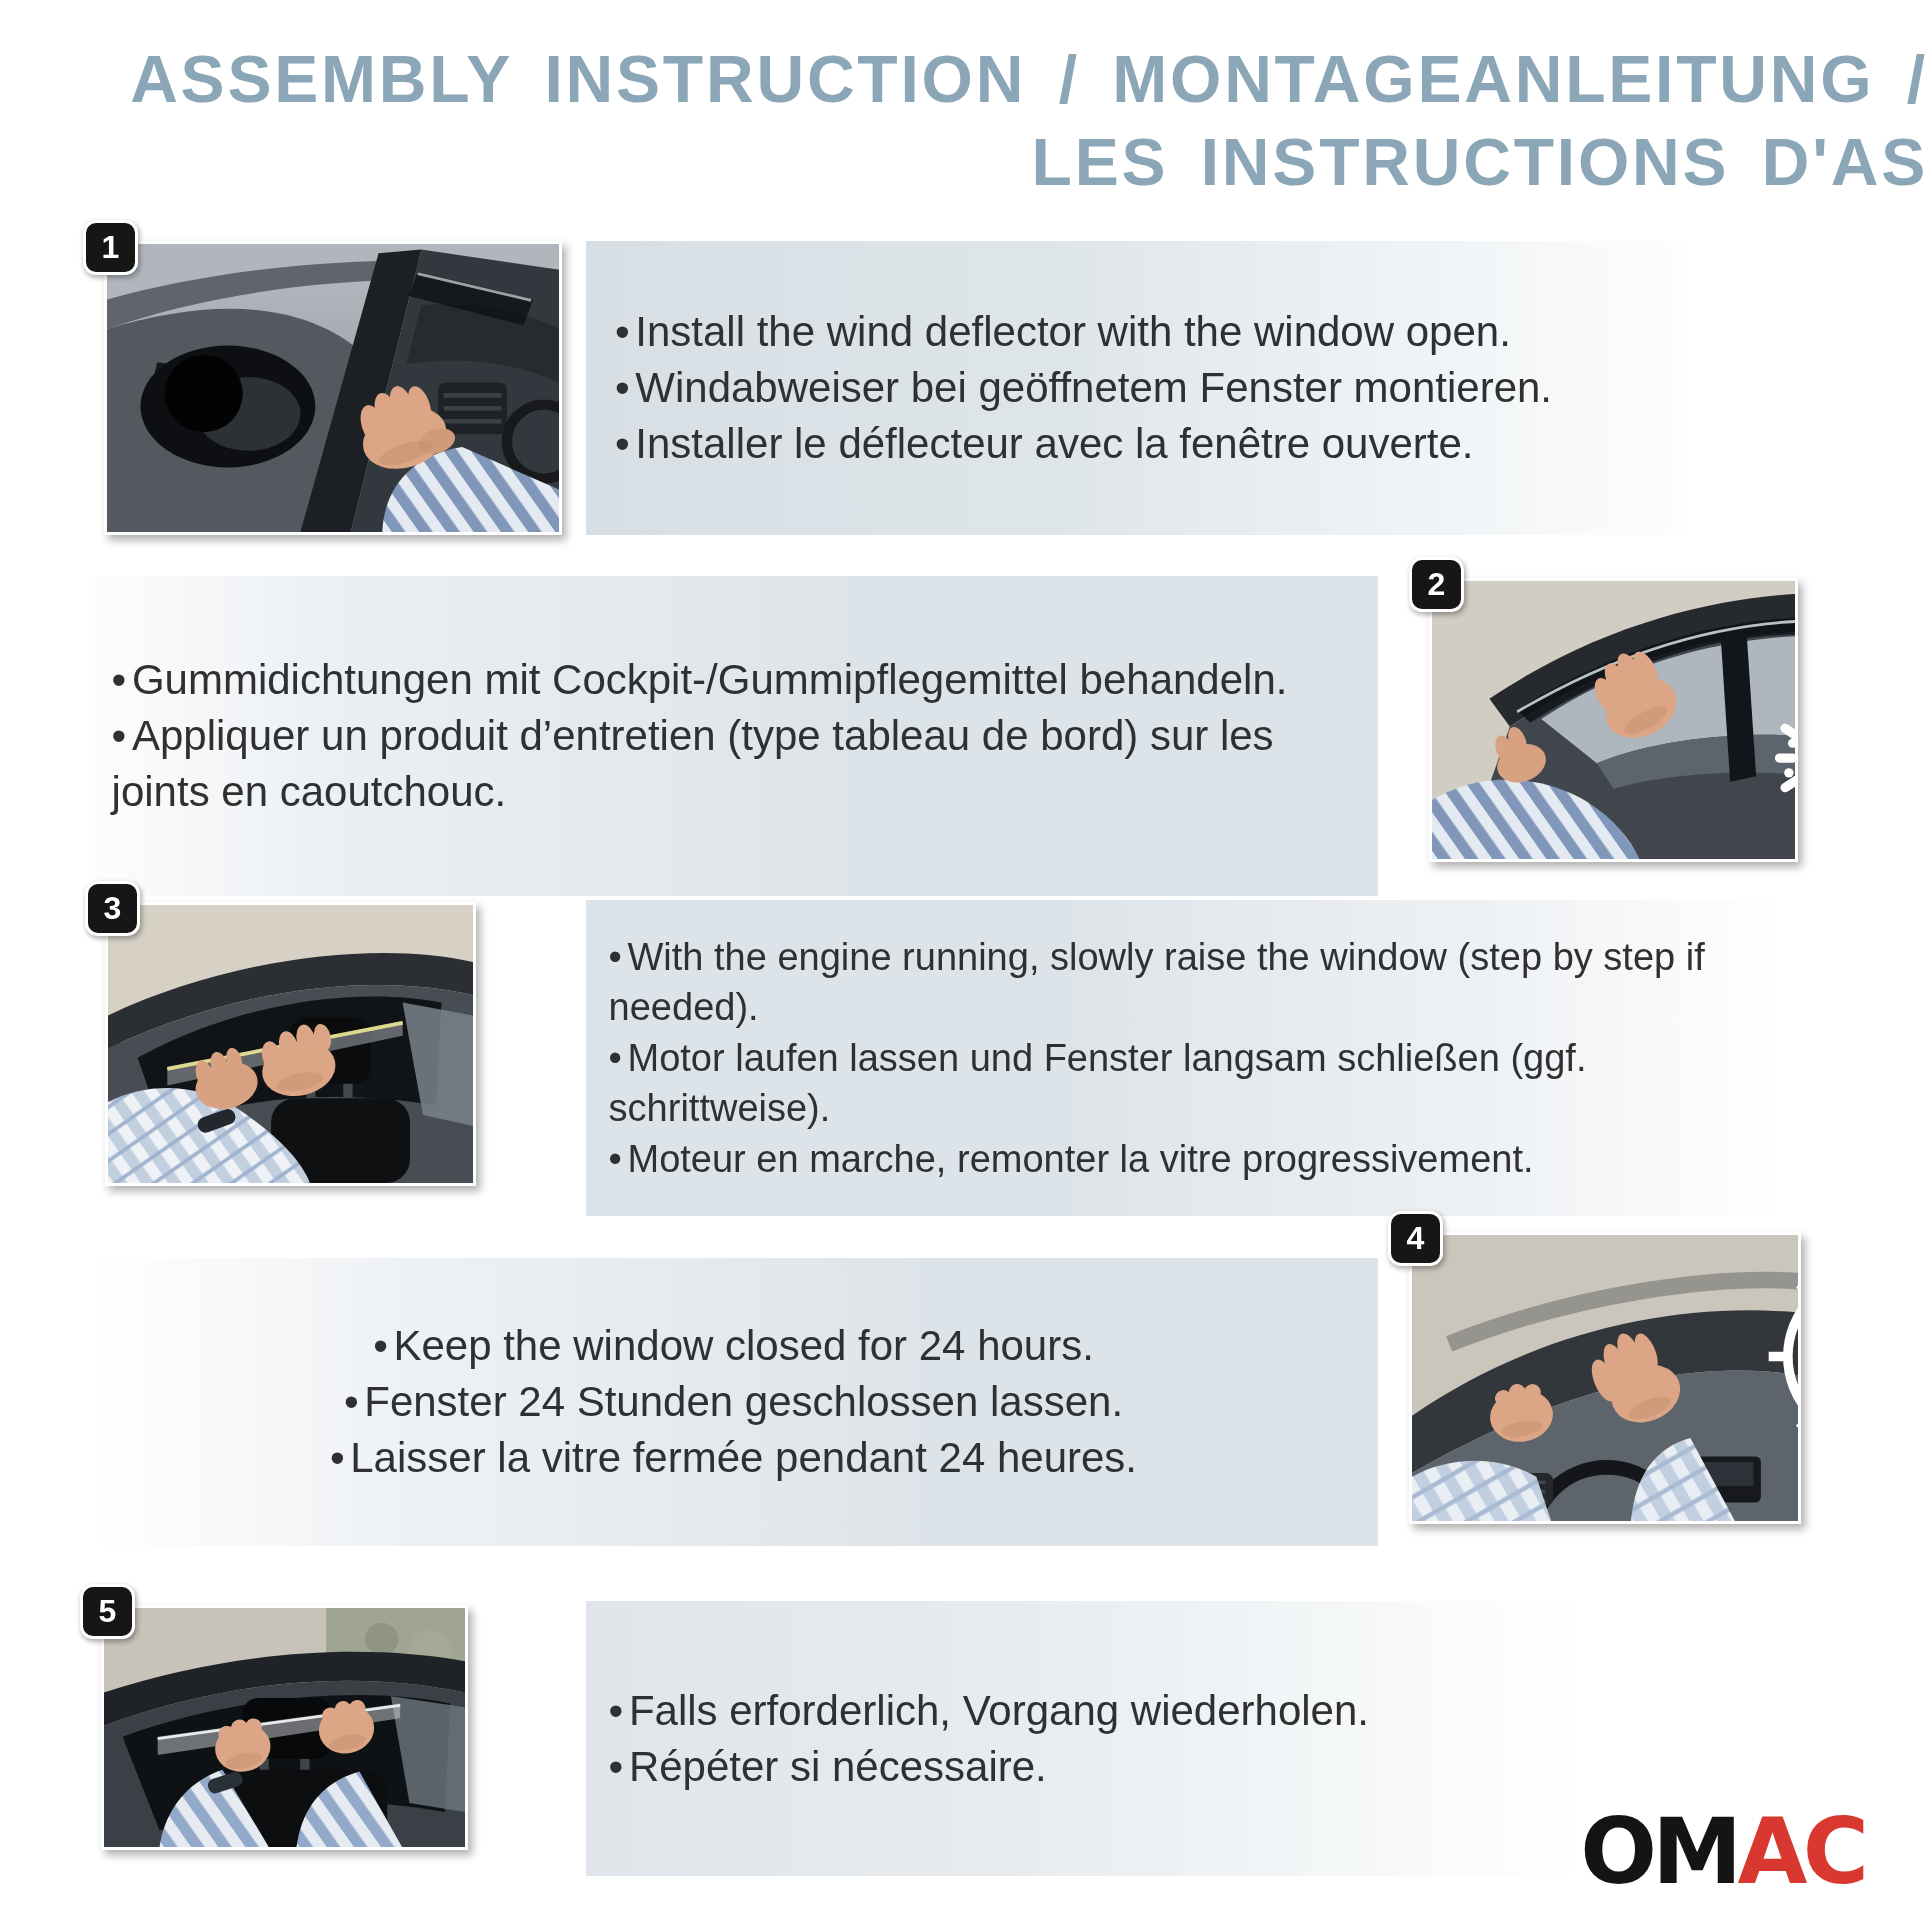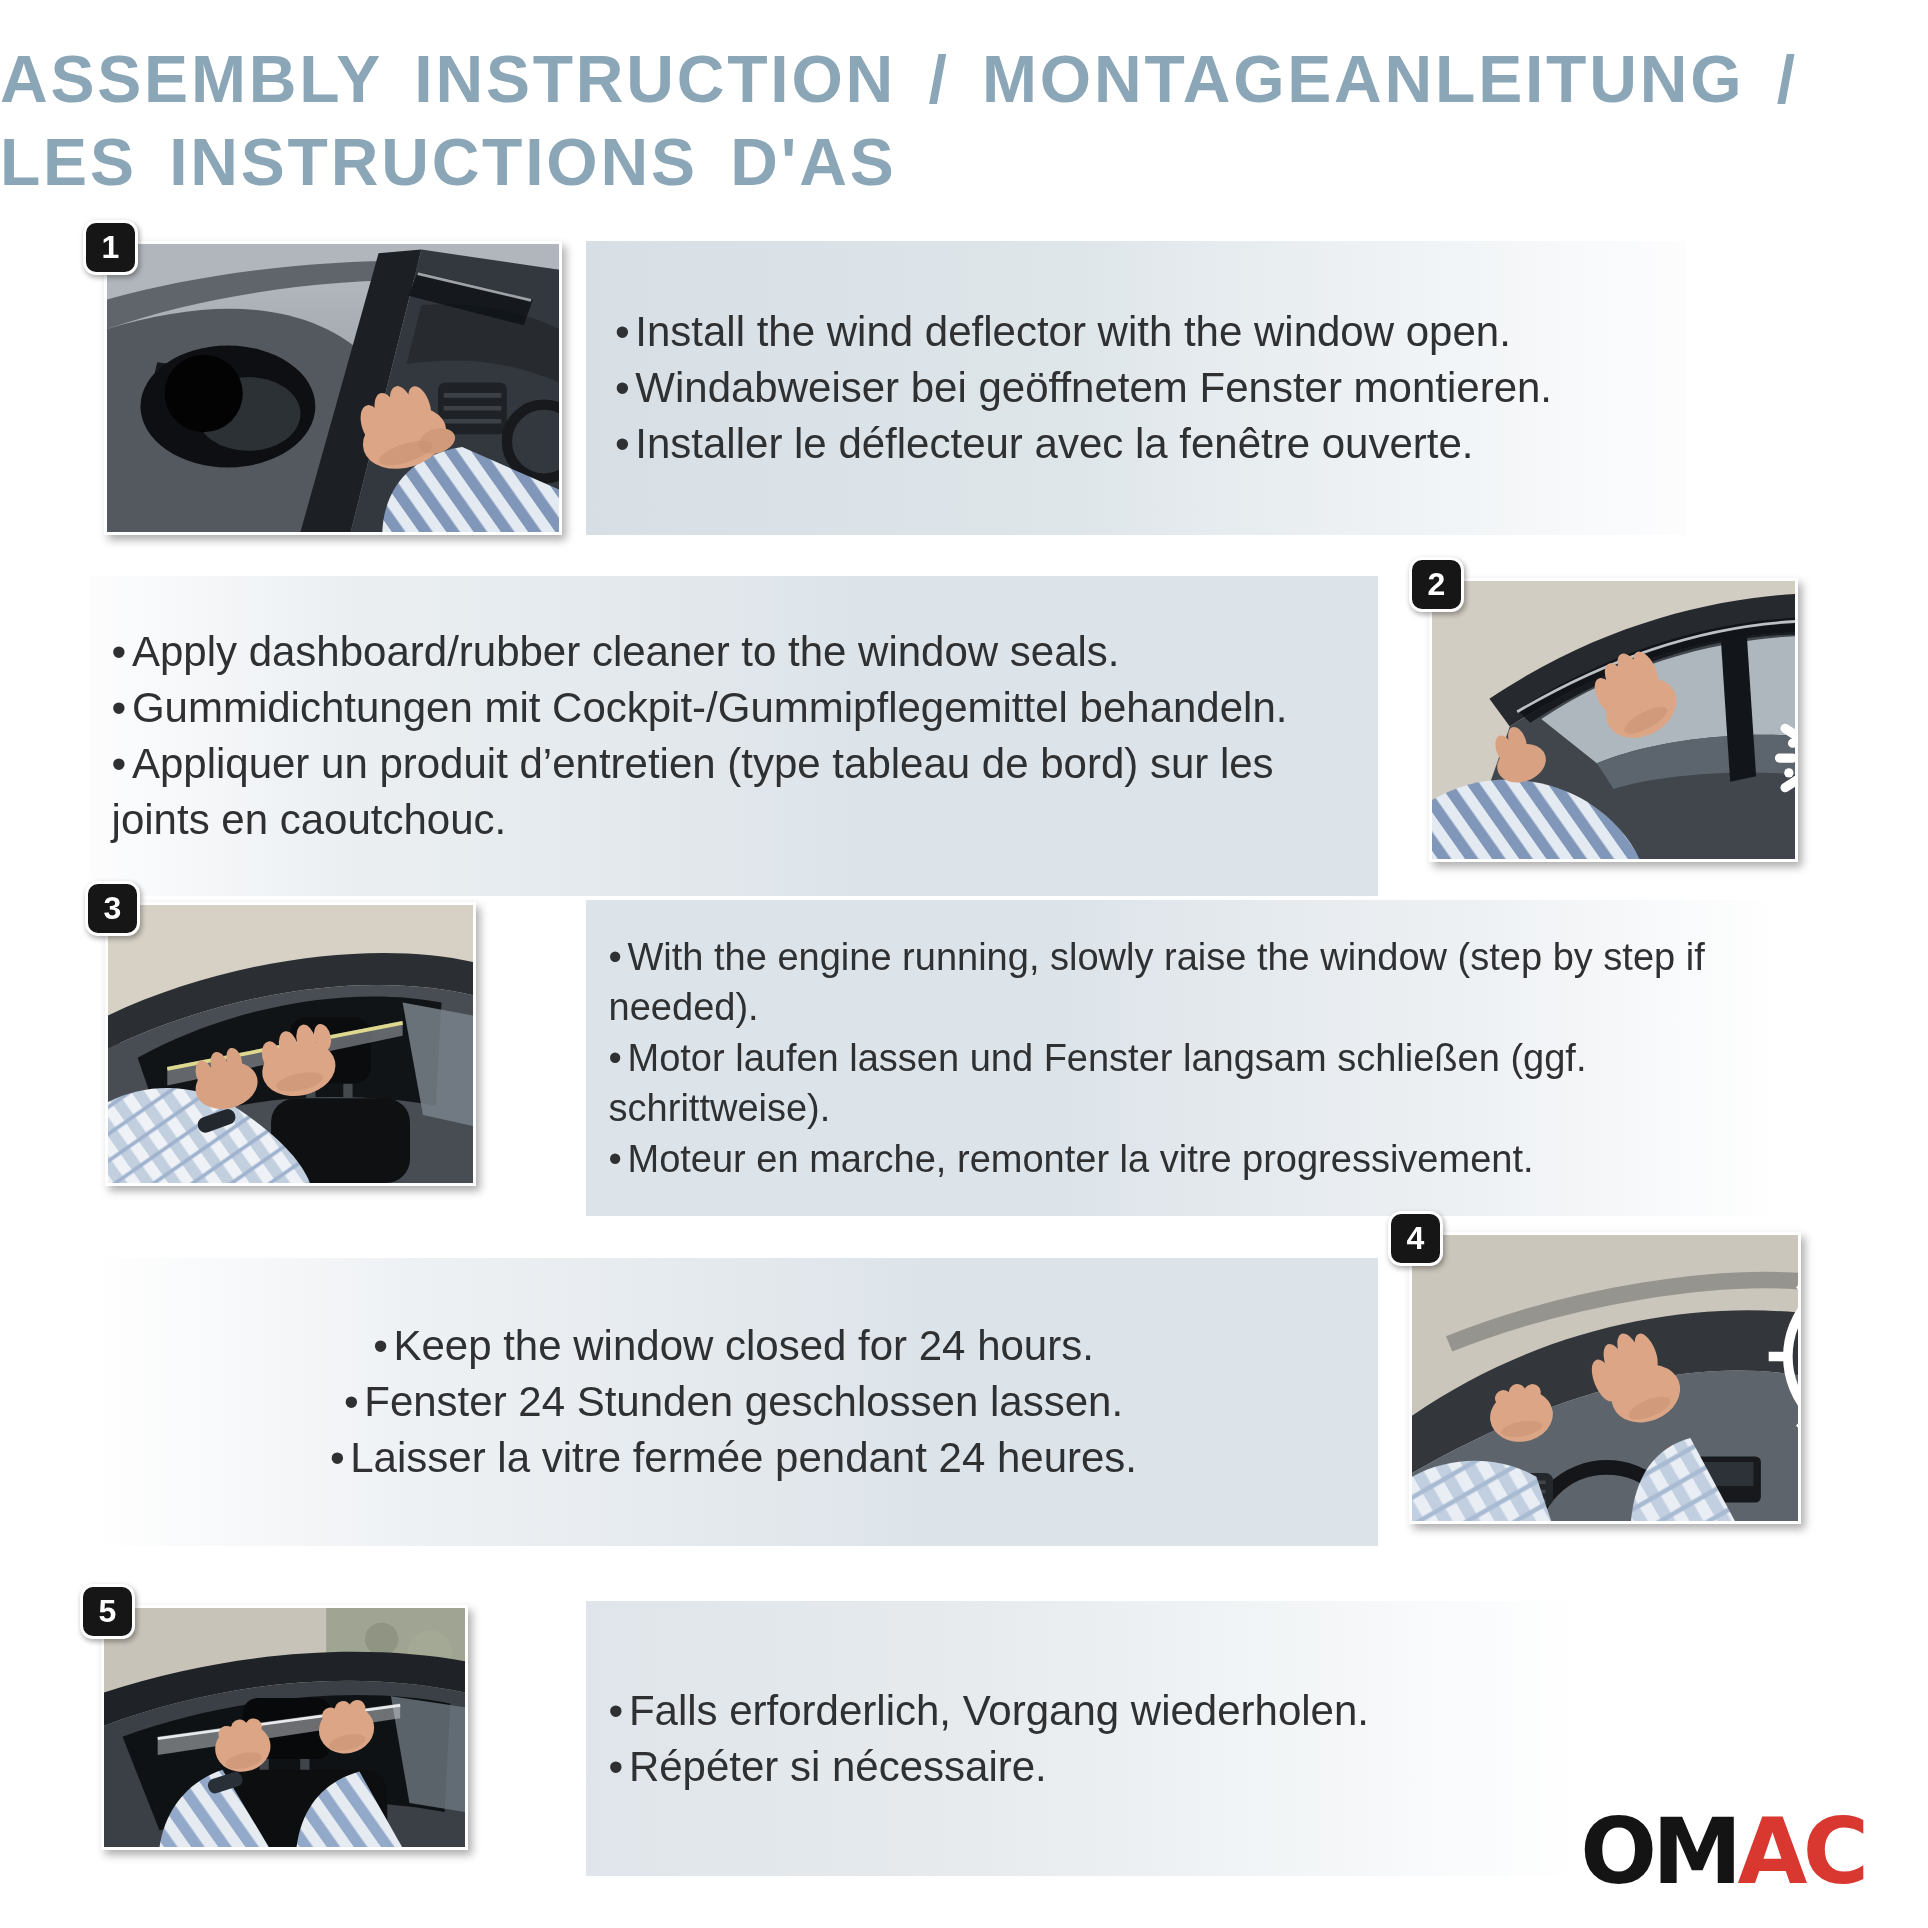--- a/index.html
+++ b/index.html
@@ -1,19 +1,19 @@
 <!DOCTYPE html>
 <html style="font-size:15px"><head>
 <meta charset="utf-8">
 <style>
   html,body{margin:0;padding:0;background:#ffffff;}
   .page{position:relative;width:1928px;height:1928px;background:#ffffff;overflow:hidden;
         font-family:"Liberation Sans",sans-serif;}
   
-  .title{position:absolute;left:0;top:38px;width:1928px;text-align:left;
+  .title{position:absolute;left:0;top:38px;width:1928px;text-align:right;
          color:#8BA6B6;font-weight:bold;font-size:66px;line-height:83px;
          letter-spacing:2.8px;word-spacing:11.3px;}
   
   .panel{position:absolute;display:flex;flex-direction:column;justify-content:center;
          padding:0 22.6px;box-sizing:border-box;color:#2F3032;}
   .bullet{font-size:42px;line-height:1.33;}
   .panel.small .bullet{font-size:38px;}
   .bullet::before{content:"•";margin-right:5.6px;}
   .g1{background:linear-gradient(90deg,#d7dfe5 0%,#dfe6ea 45%,#f2f5f7 80%,#fdfdfe 100%);}
   .g2{background:linear-gradient(90deg,#fdfdfe 0%,#ebeff2 20%,#dde4e9 60%,#dde4e9 100%);}
@@ -88,21 +88,20 @@
     </svg>
   </div>
   <div class="badge" style="left:83px;top:220px;">1</div>
   <div class="panel g1" style="left:586px;top:241px;width:1100px;height:294px;padding-left:29px;">
     <div class="bullet">Install the wind deflector with the window open.</div>
     <div class="bullet">Windabweiser bei geöffnetem Fenster montieren.</div>
     <div class="bullet">Installer le déflecteur avec la fenêtre ouverte.</div>
   </div>
 
   <div class="panel g2" style="left:89px;top:576px;width:1289px;height:320px;">
-    <div class="bullet">Apply dashboard/rubber cleaner to the window seals.</div>
     <div class="bullet">Gummidichtungen mit Cockpit-/Gummipflegemittel behandeln.</div>
     <div class="bullet">Appliquer un produit d’entretien (type tableau de bord) sur les joints en caoutchouc.</div>
   </div>
   <div class="photo" style="left:1429px;top:578px;width:369px;height:284px;">
     <svg viewBox="0 0 392 302" preserveAspectRatio="none">
       <defs>
         <pattern id="s2" width="24" height="24" patternUnits="userSpaceOnUse" patternTransform="rotate(-35)">
           <rect width="24" height="24" fill="#e4eaf2"></rect>
             <rect width="12" height="24" fill="#8097b9"></rect>
         </pattern>

